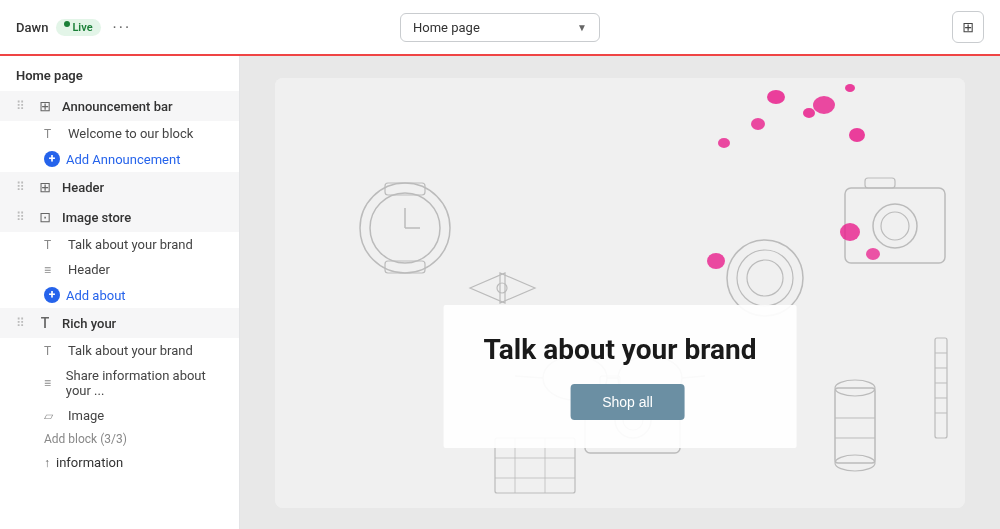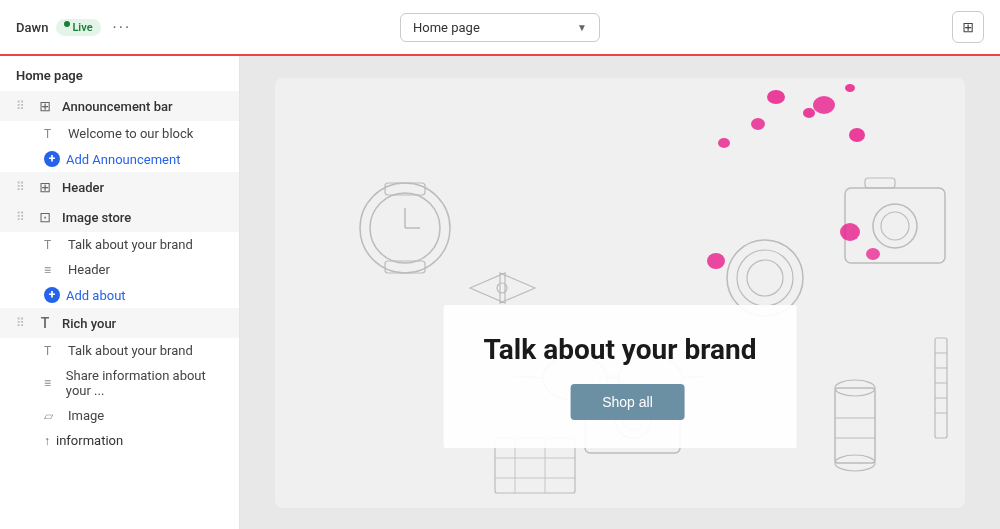--- a/index.html
+++ b/index.html
@@ -343,20 +343,21 @@
     <span>Talk about your brand</span>
   </div>
   <div class="sub-item">
     <span class="icon">≡</span>
     <span>Share information about your ...</span>
   </div>
   <div class="sub-item">
     <span class="icon">▱</span>
     <span>Image</span>
   </div>
+  <div class="add-block-btn">Add block (3/3)</div>
 
   <div class="collection-item">
     <span class="collection-icon">↑</span>
     <span>information</span>
   </div>
 </div>
 
 <div class="canvas-area">
   <div class="canvas-frame">
 

